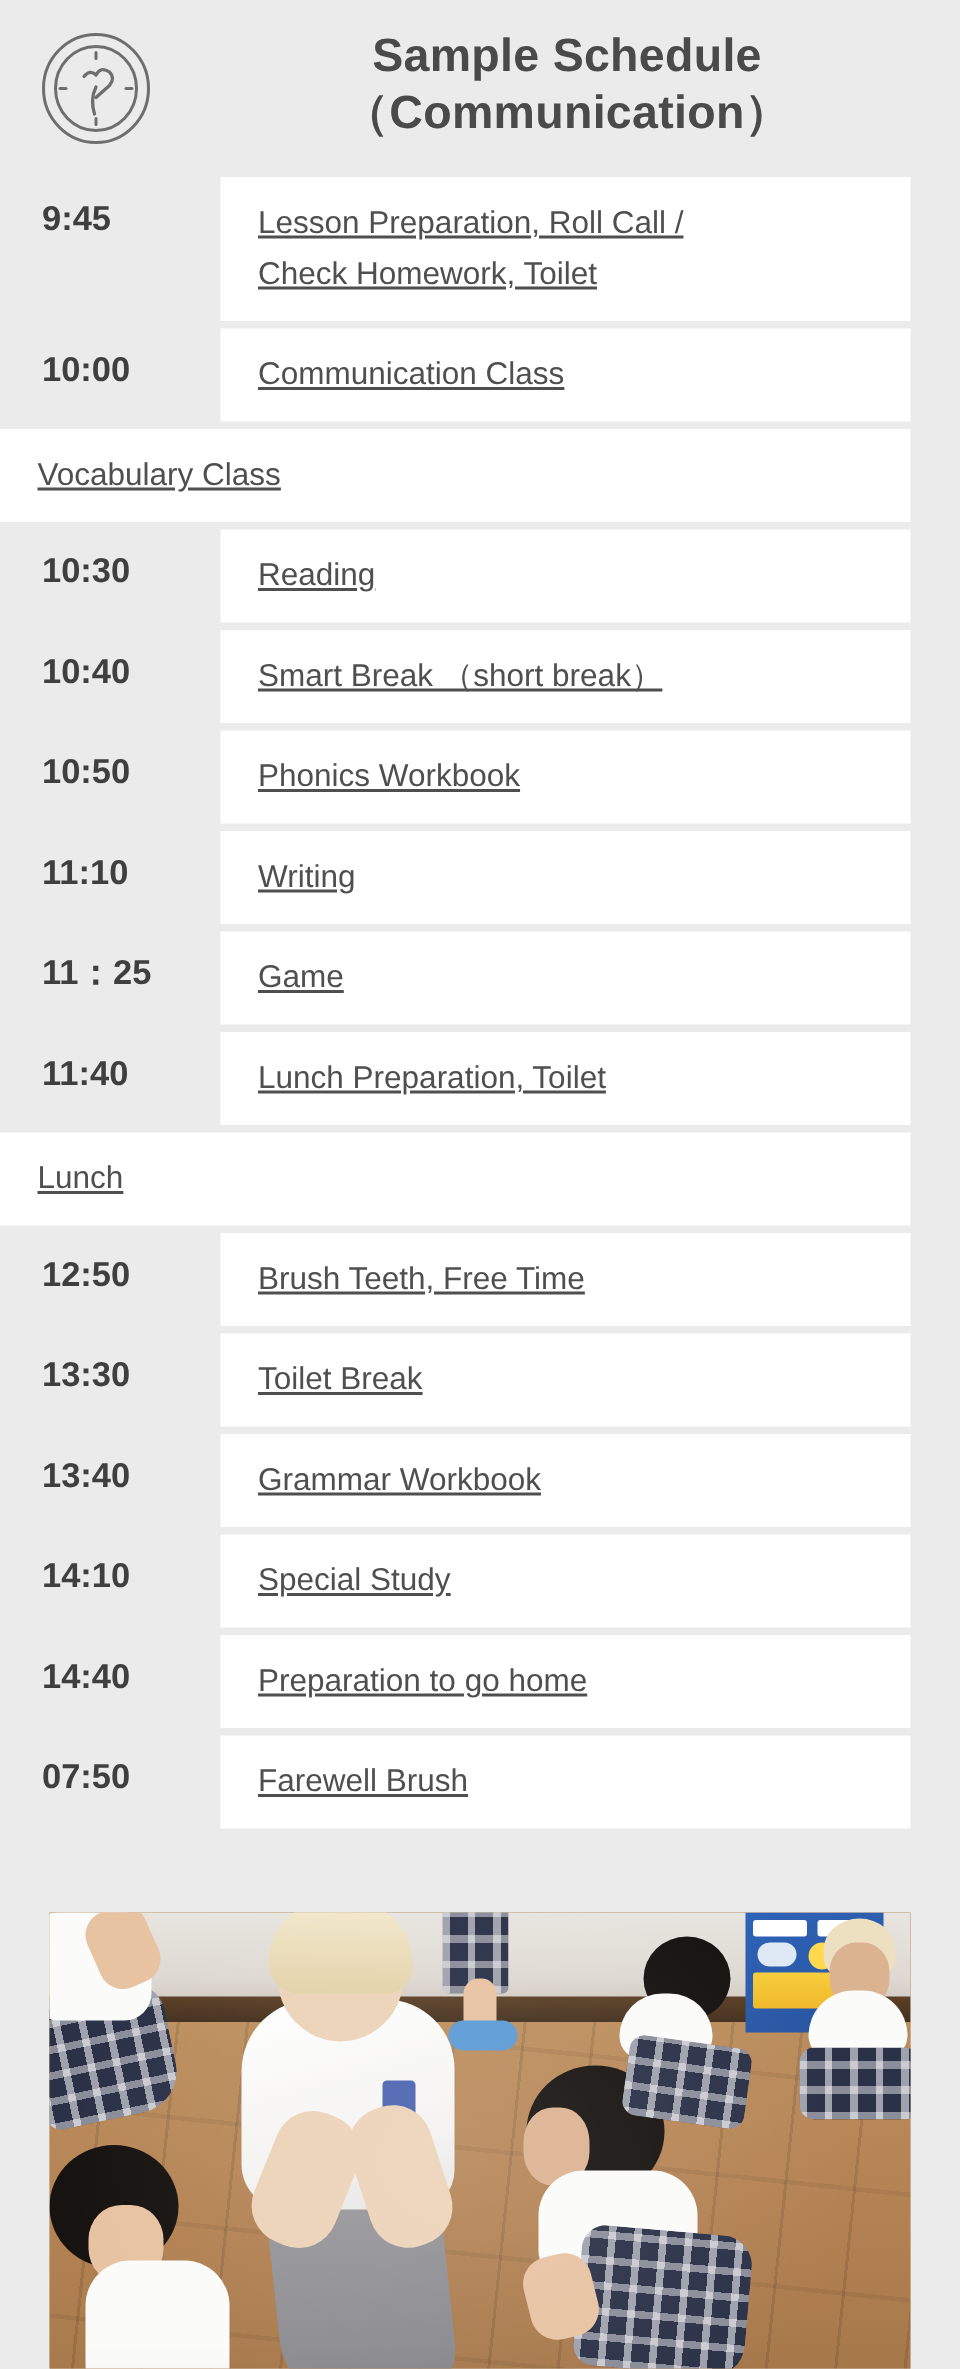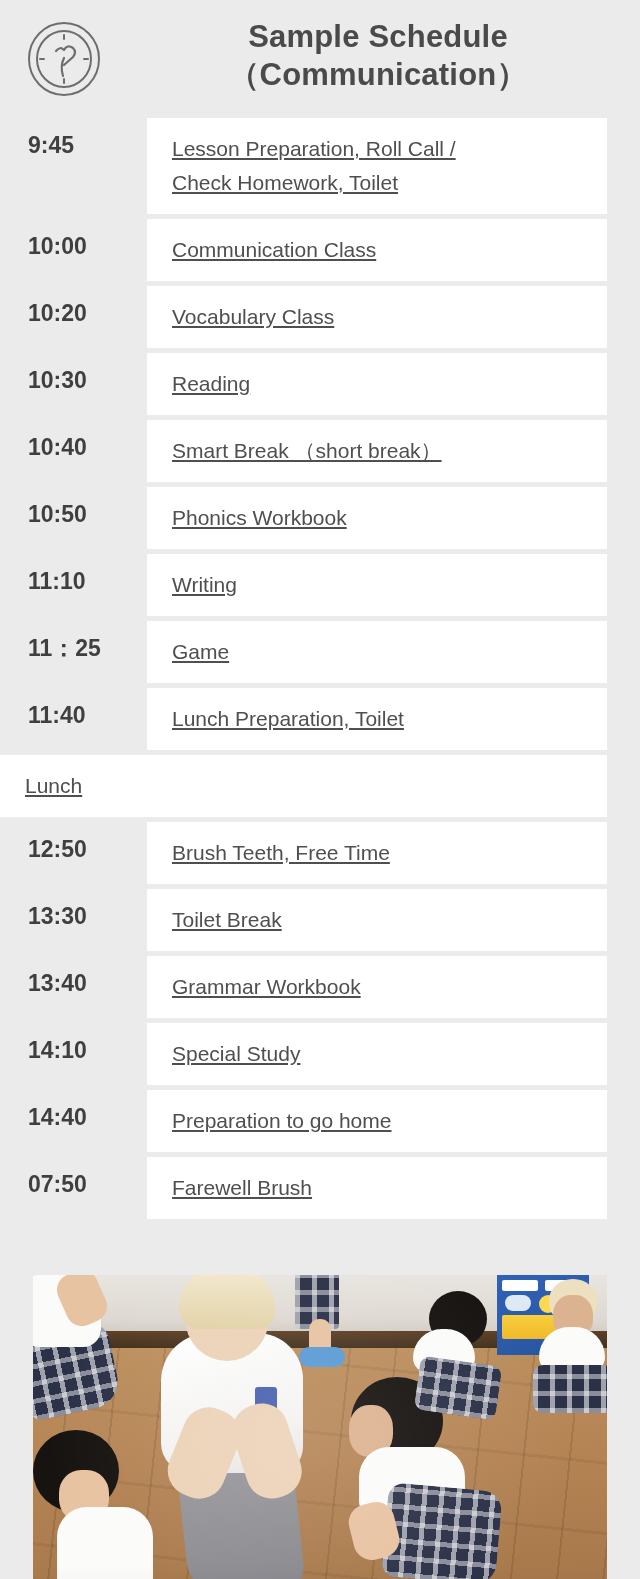--- a/index.html
+++ b/index.html
@@ -251,21 +251,20 @@
         <span class="line">Check Homework, Toilet</span>
       </div>
     </li>
     <li class="row">
       <div class="time-cell">10:00</div>
       <div class="desc-cell">
         <span class="line">Communication Class</span>
       </div>
     </li>
     <li class="row">
-      <div class="time-cell">10:20</div>
       <div class="desc-cell">
         <span class="line">Vocabulary Class</span>
       </div>
     </li>
     <li class="row">
       <div class="time-cell">10:30</div>
       <div class="desc-cell">
         <span class="line">Reading</span>
       </div>
     </li>

